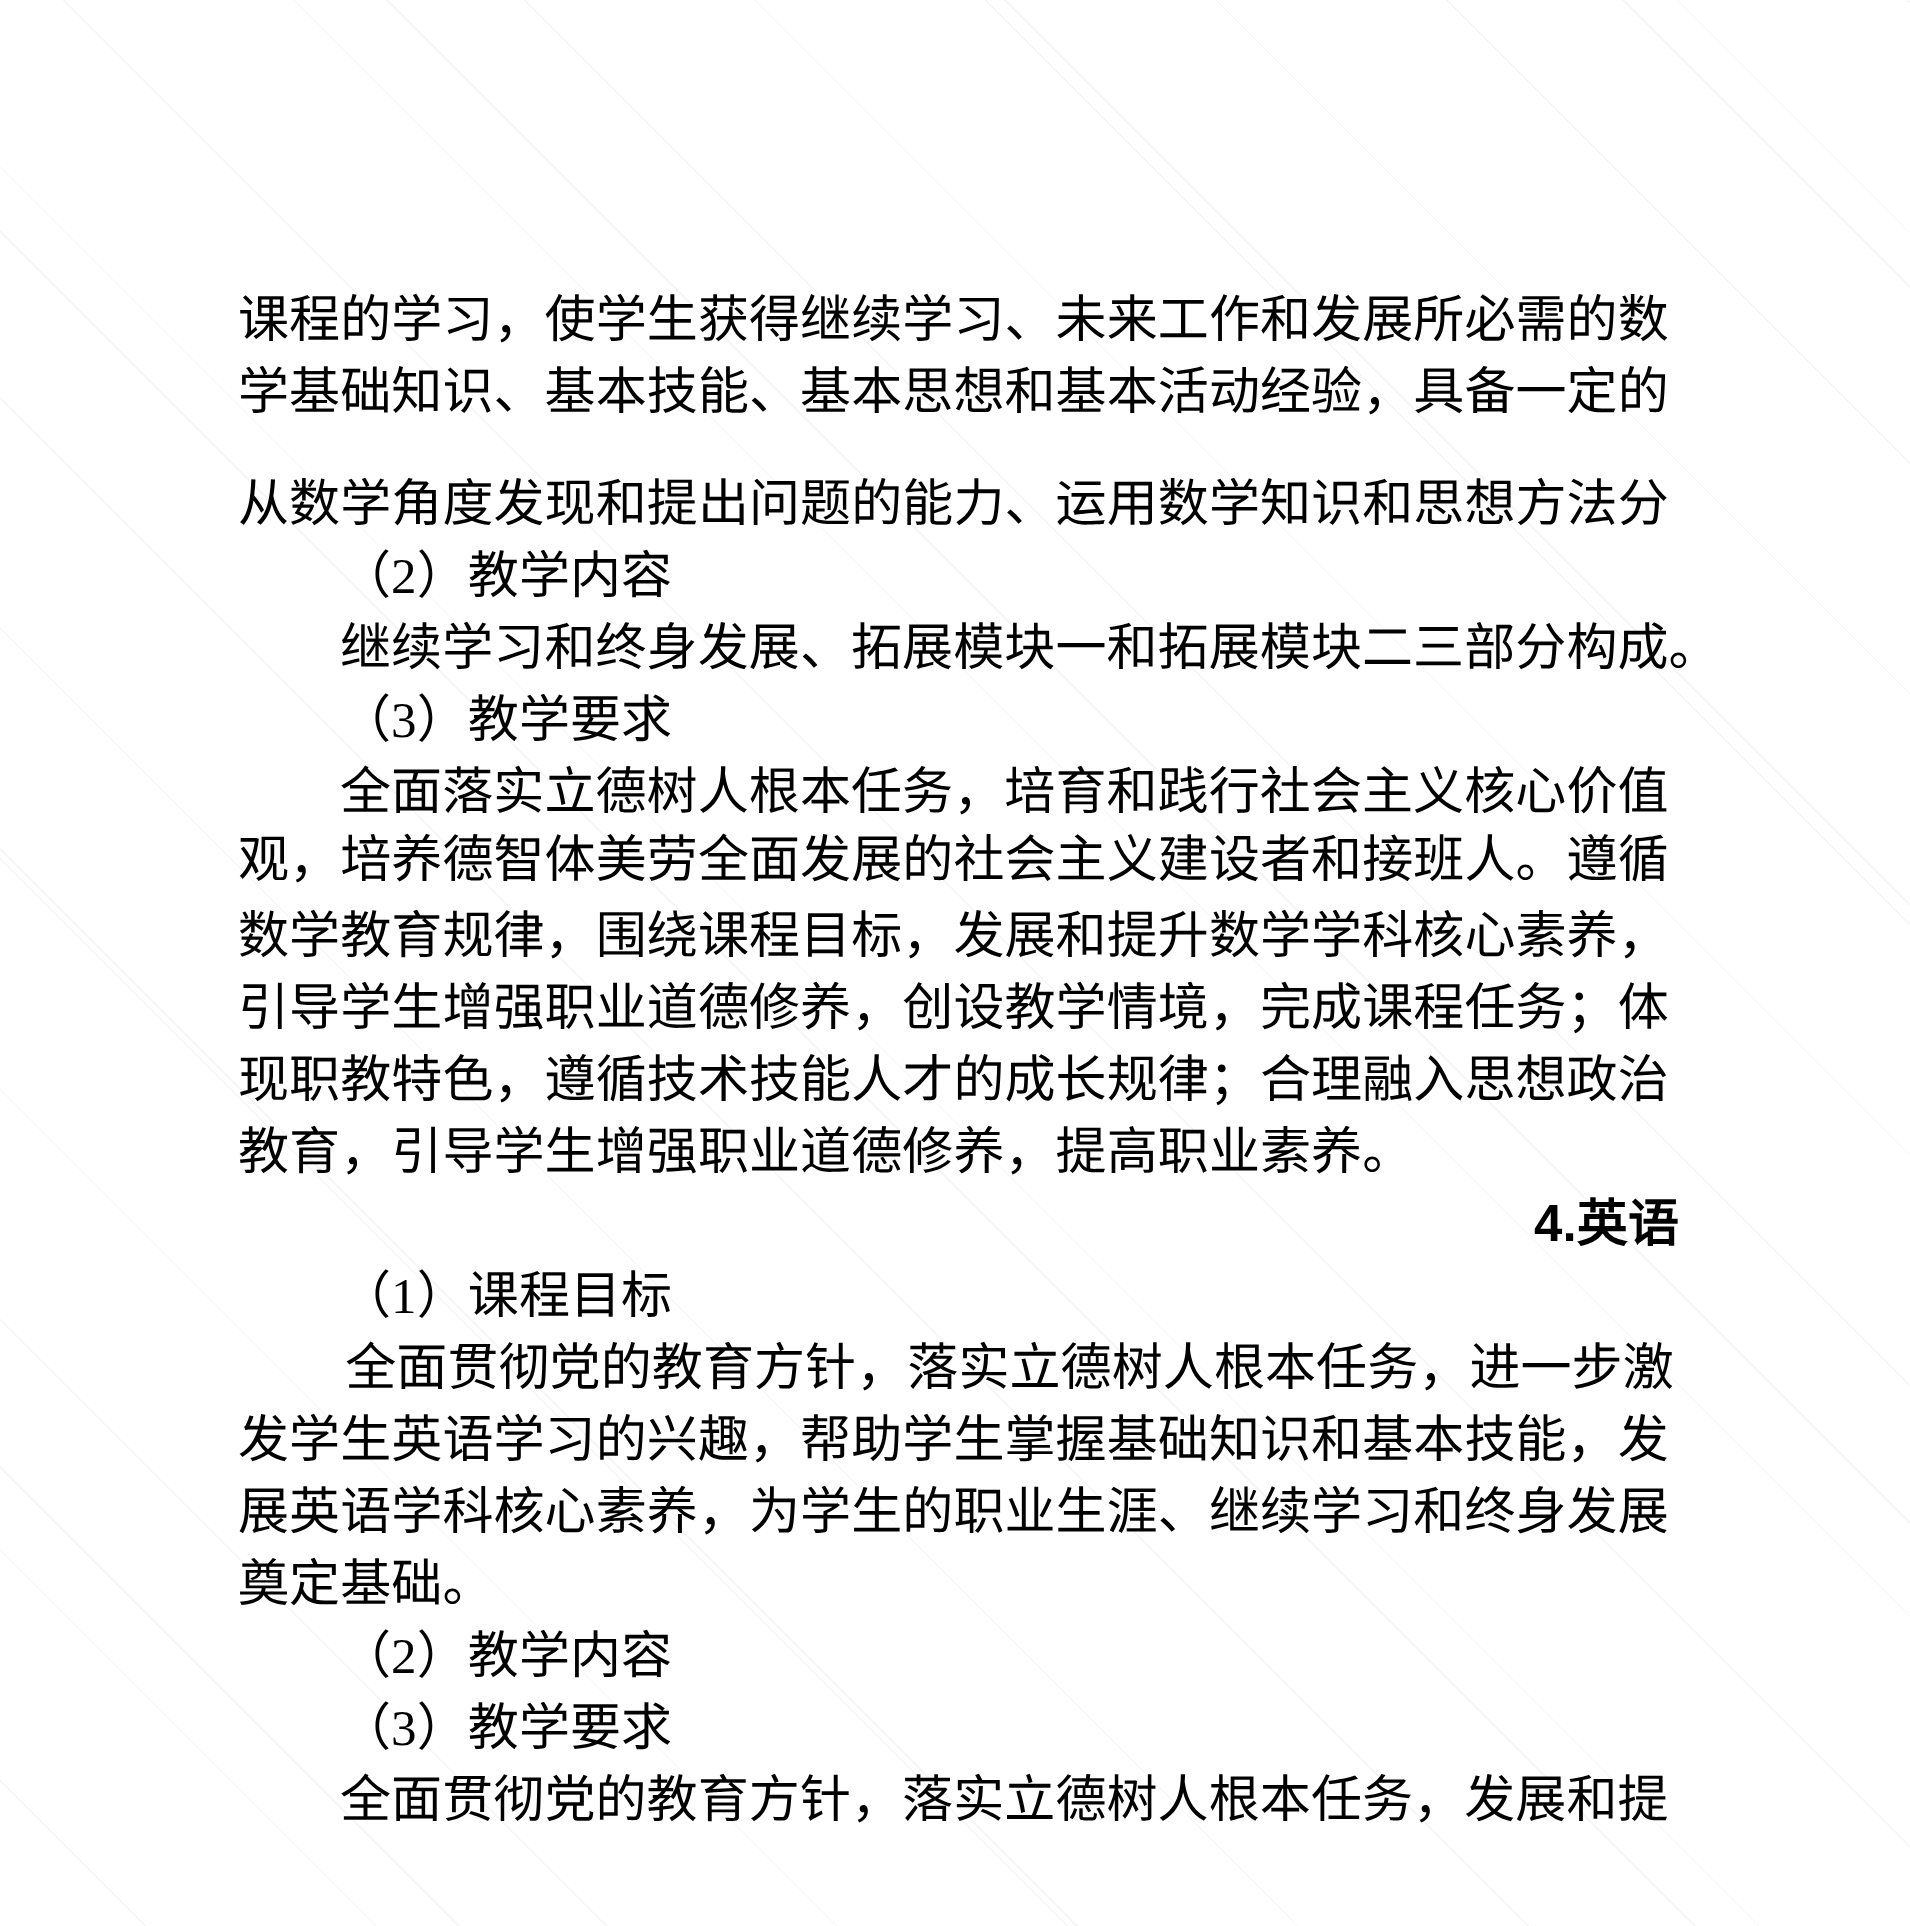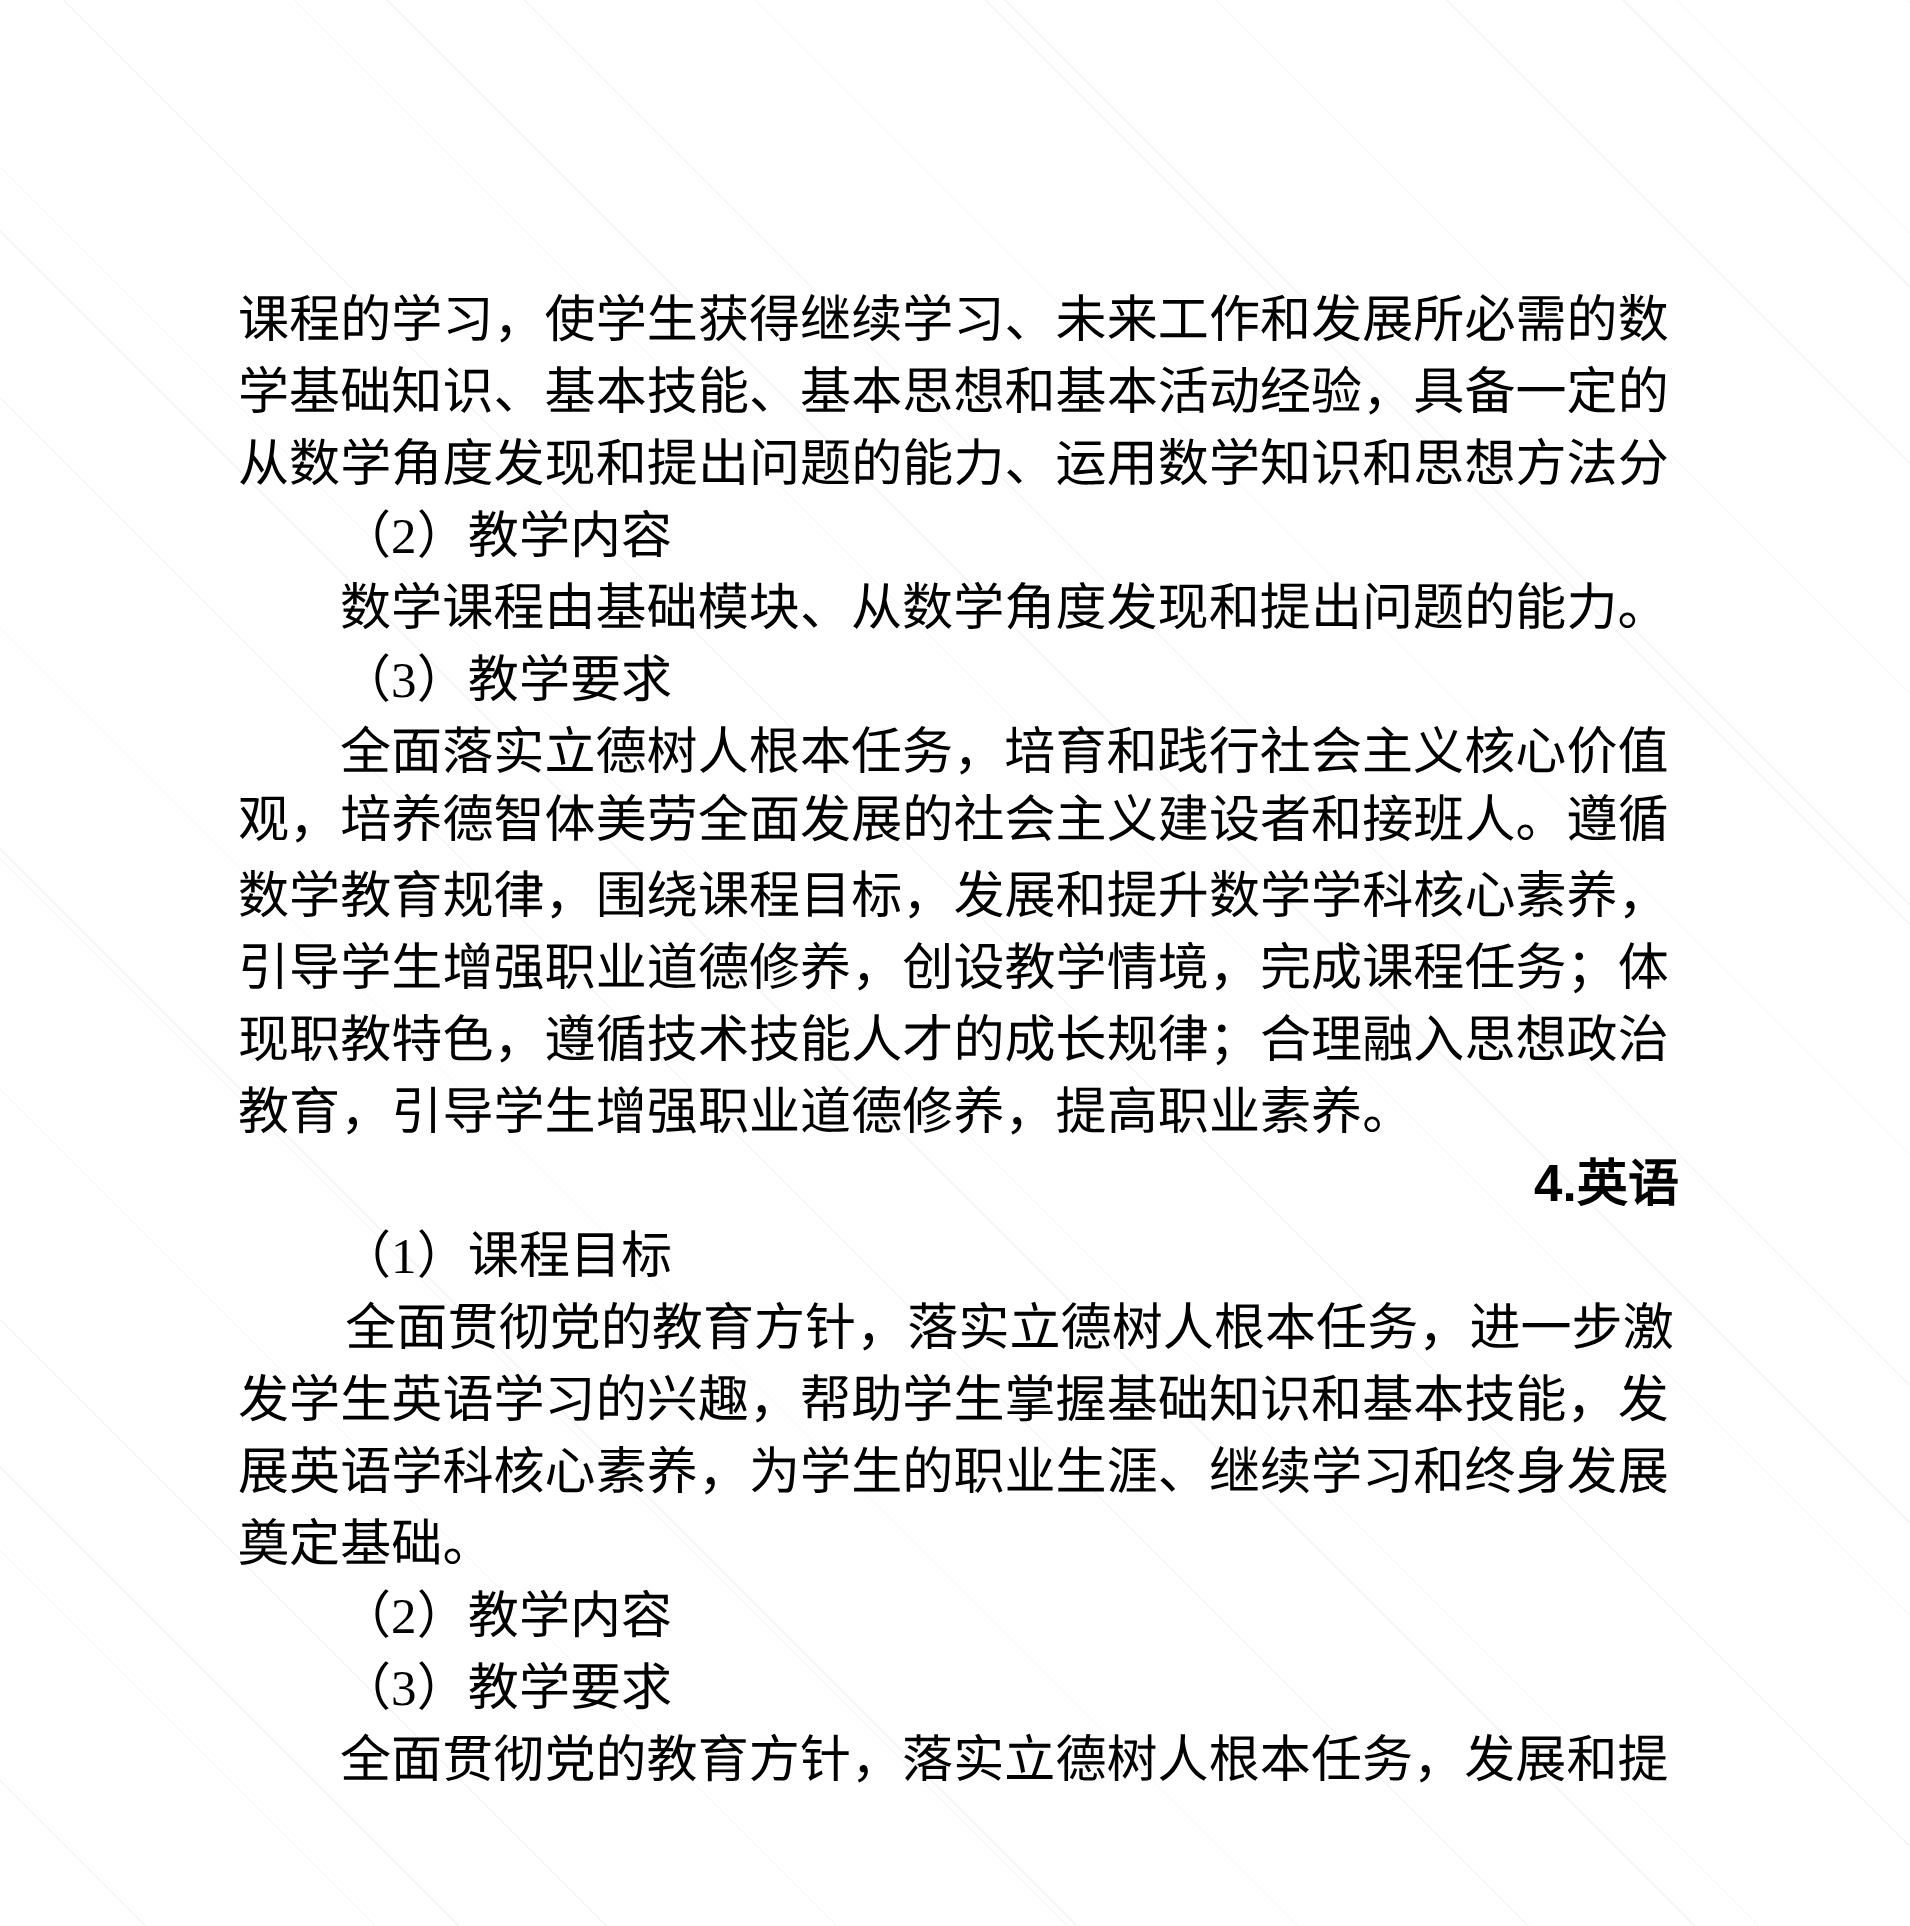--- a/index.html
+++ b/index.html
@@ -51,23 +51,23 @@
 </style>
 </head>
 <body>
 
 <div class="page">
   <div class="watermark wm-dots"></div>
   <div class="watermark wm-diag"></div>
   <main class="text-block">
       <div class="line" style="padding-left: 0em;">课程的学习，使学生获得继续学习、未来工作和发展所必需的数</div>
       <div class="line" style="padding-left: 0em;">学基础知识、基本技能、基本思想和基本活动经验，具备一定的</div>
-      <div class="line" style="padding-left: 0em;">从数学角度发现和提出问题的能力、运用数学知识和思想方法分</div>
+      <div class="line" style="padding-left: 0em; margin-top: 40px;">从数学角度发现和提出问题的能力、运用数学知识和思想方法分</div>
       <div class="line" style="padding-left: 2em;">（2）教学内容</div>
-      <div class="line" style="padding-left: 2em;">数学课程由基础模块、从数学角度发现和提出问题的能力。</div>
+      <div class="line" style="padding-left: 2em;">继续学习和终身发展、拓展模块一和拓展模块二三部分构成。</div>
       <div class="line" style="padding-left: 2em;">（3）教学要求</div>
       <div class="line" style="padding-left: 2em;">全面落实立德树人根本任务，培育和践行社会主义核心价值</div>
       <div class="line" style="padding-left: 0em; font-family: Liberation Mono, monospace;">观，培养德智体美劳全面发展的社会主义建设者和接班人。遵循</div>
       <div class="line" style="padding-left: 0em;">数学教育规律，围绕课程目标，发展和提升数学学科核心素养，</div>
       <div class="line" style="padding-left: 0em;">引导学生增强职业道德修养，创设教学情境，完成课程任务；体</div>
       <div class="line" style="padding-left: 0em;">现职教特色，遵循技术技能人才的成长规律；合理融入思想政治</div>
       <div class="line" style="padding-left: 0em;">教育，引导学生增强职业道德修养，提高职业素养。</div>
       <div class="line heading" style="padding-left: 2em; text-align: right;">4.英语</div>
       <div class="line" style="padding-left: 2em;">（1）课程目标</div>
       <div class="line" style="padding-left: 2em; text-align: center;">全面贯彻党的教育方针，落实立德树人根本任务，进一步激</div>

